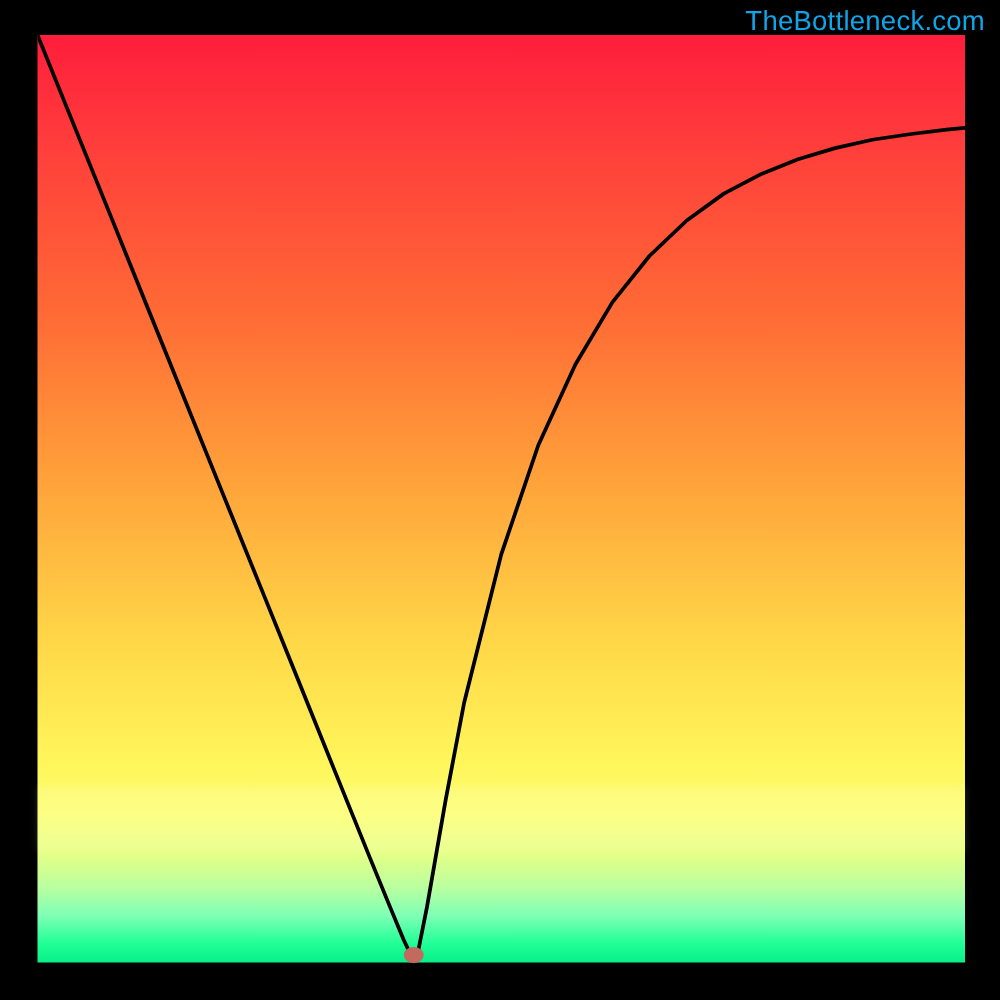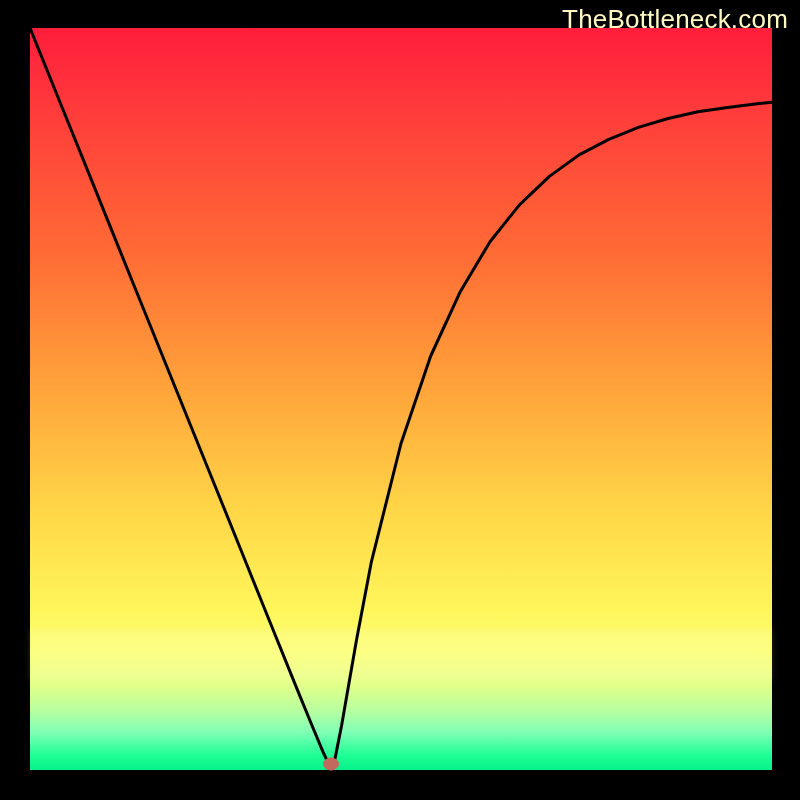--- a/index.html
+++ b/index.html
@@ -14,22 +14,22 @@
   .frame {
     position: relative;
     width: 800px;
     height: 800px;
     background: #000;
   }
   .watermark {
     position: absolute;
     top: 4px;
     right: 12px;
-    color: #fef9c3;
-    font-size: 26px;
+    color: #0ea5e9;
+    font-size: 22px;
     font-weight: 400;
     letter-spacing: 0.2px;
     z-index: 4;
     margin-left: 12px;
   }
   .plot-area {
     position: absolute;
     left: 30px;
     top: 28px;
     width: 742px;

